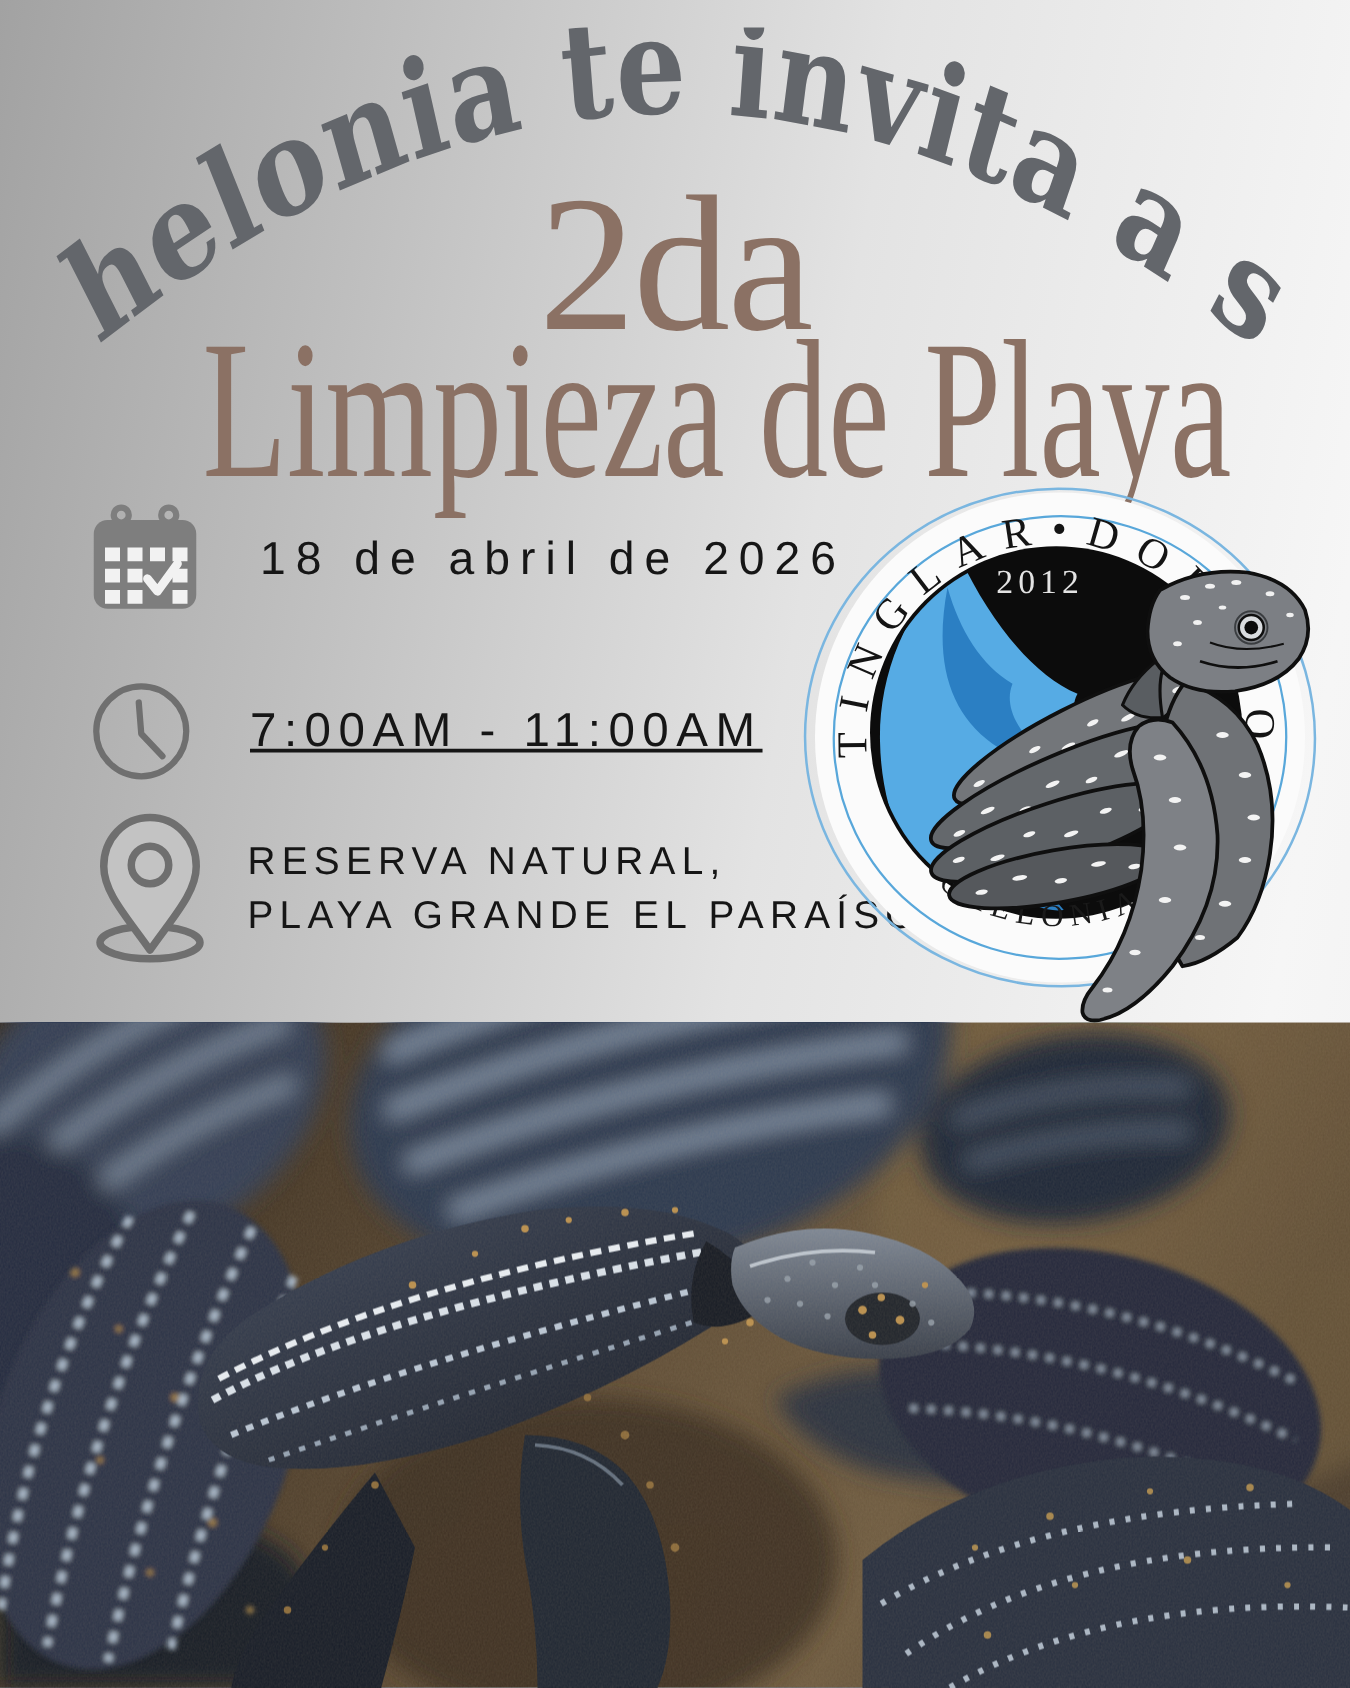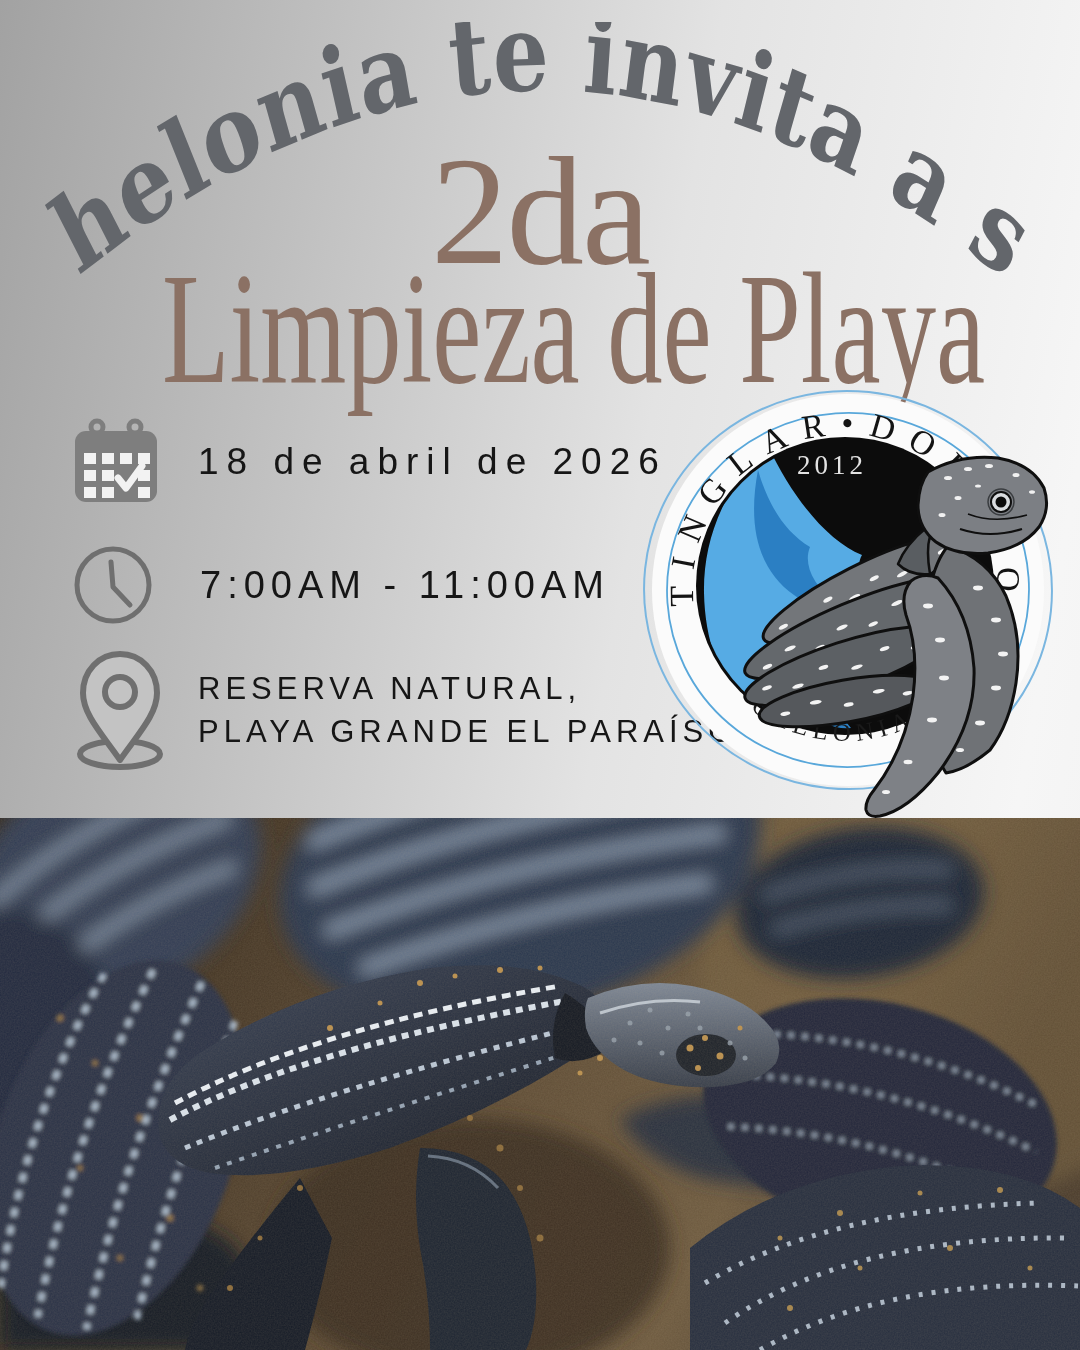--- a/index.html
+++ b/index.html
@@ -13,22 +13,22 @@
     position:absolute;top:142px;left:0;width:100%;text-align:center;
     font-family:"Liberation Serif",serif;font-weight:400;font-size:155px;line-height:.9;
     color:#8b7164;letter-spacing:-2px;
   }
   .title-main{
     position:absolute;top:262px;left:0;width:100%;text-align:center;
     font-family:"Liberation Serif",serif;font-weight:400;font-size:158px;line-height:.85;
     color:#8b7164;transform:scaleX(.70);transform-origin:50% 50%;white-space:nowrap;
   }
   .detail-row{position:absolute;display:flex;align-items:center;color:#161616;}
-  .row-date{top:416px;left:70px;gap:36px;}
-  .row-time{top:542px;left:70px;gap:44px;}
+  .row-date{top:401px;left:70px;gap:46px;}
+  .row-time{top:542px;left:70px;gap:44px;text-decoration:underline;}
   .row-loc{top:648px;left:70px;gap:28px;}
   .d-text{font-size:37px;letter-spacing:8px;}
   .t-text{font-size:38px;letter-spacing:6px;}
   .loc-text{font-size:31px;letter-spacing:5px;line-height:1.38;}
   .logo-svg{position:absolute;left:608px;top:378px;}
   .photo{position:absolute;left:0;top:818px;width:1080px;height:532px;}
 </style>
 </head>
 <body>
 

